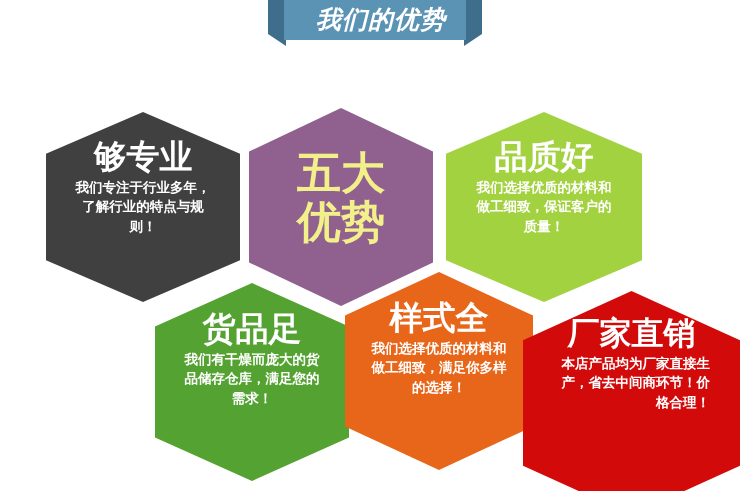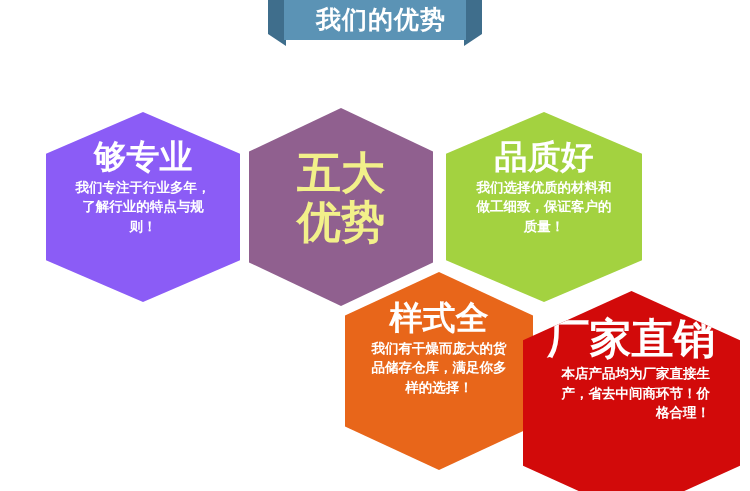--- a/index.html
+++ b/index.html
@@ -54,20 +54,21 @@
     right: 4px;
     top: 0;
     height: 40px;
     line-height: 40px;
     text-align: center;
     color: #ffffff;
     font-size: 25px;
     font-weight: bold;
     letter-spacing: 1px;
     white-space: nowrap;
+    font-style: italic;
   }
 
   
   .hex {
     position: absolute;
     clip-path: polygon(50% 0%, 100% 22%, 100% 78%, 50% 100%, 0 78%, 0 22%);
     box-sizing: border-box;
     display: block;
   }
   .hex-inner {
@@ -102,48 +103,54 @@
 
 <div id="canvas">
 
   <div class="banner">
     <div class="banner-tail left" style="background: rgb(63, 110, 140);"></div>
     <div class="banner-tail right" style="background: rgb(63, 110, 140);"></div>
     <div class="banner-body" style="background: rgb(91, 147, 181);"></div>
     <div class="banner-title" style="color: rgb(255, 255, 255);">我们的优势</div>
   </div>
 
-  <div class="hex" id="hex-0" style="left:46px; top:112px; width:194px; height:190px; background:#8b5cf6;">
+  <div class="hex" id="hex-0" style="left:46px; top:112px; width:194px; height:190px; background:#404040;">
     <div class="hex-inner" style="top:28px;">
       <div class="hex-title" style="font-size:33px;">够专业</div>
       <div class="hex-desc" style="padding:0 16px;">我们专注于行业多年，了解行业的特点与规则！</div>
     </div>
   </div>
 
   <div class="hex" id="hex-1" style="left:249px; top:108px; width:184px; height:198px; background:#90608f;">
     <div class="hex-inner" style="top:40px;">
       <div class="hex-title center-title" style="font-size: 44px; white-space: normal; padding: 0px 26px; color: rgb(242, 240, 138);">五大优势</div>
     </div>
   </div>
 
   <div class="hex" id="hex-2" style="left:446px; top:112px; width:196px; height:190px; background:#a3d240;">
     <div class="hex-inner" style="top:28px;">
       <div class="hex-title" style="font-size:33px;">品质好</div>
       <div class="hex-desc" style="padding:0 18px;">我们选择优质的材料和做工细致，保证客户的质量！</div>
     </div>
   </div>
 
+  <div class="hex" id="hex-3" style="left:155px; top:283px; width:194px; height:198px; background:#54a332;">
+    <div class="hex-inner" style="top:29px;">
+      <div class="hex-title" style="font-size:33px;">货品足</div>
+      <div class="hex-desc" style="padding:0 16px;">我们有干燥而庞大的货品储存仓库，满足您的需求！</div>
+    </div>
+  </div>
 
   <div class="hex" id="hex-4" style="left:345px; top:272px; width:188px; height:198px; background:#e8661a;">
     <div class="hex-inner" style="top:29px;">
       <div class="hex-title" style="font-size:33px;">样式全</div>
-      <div class="hex-desc" style="padding:0 12px;">我们有干燥而庞大的货品储存仓库，满足你多样的选择！</div>
+      <div class="hex-desc" style="padding:0 12px;">我们选择优质的材料和做工细致，满足你多样的选择！</div>
     </div>
   </div>
 
   <div class="hex" id="hex-5" style="left:523px; top:291px; width:217px; height:224px; background:#d20a0a;">
     <div class="hex-inner" style="top:26px;">
-      <div class="hex-title" style="font-size:42px;font-family:Liberation Serif, serif;">厂家直销</div>
+      <div class="hex-title" style="font-size:32px;font-family:Liberation Serif, serif;">厂家直销</div>
       <div class="hex-desc" style="padding:0 18px;text-align:right;">本店产品均为厂家直接生产，省去中间商环节！价格合理！</div>
     </div>
   </div>
 
 </div>
 
 </body></html>

